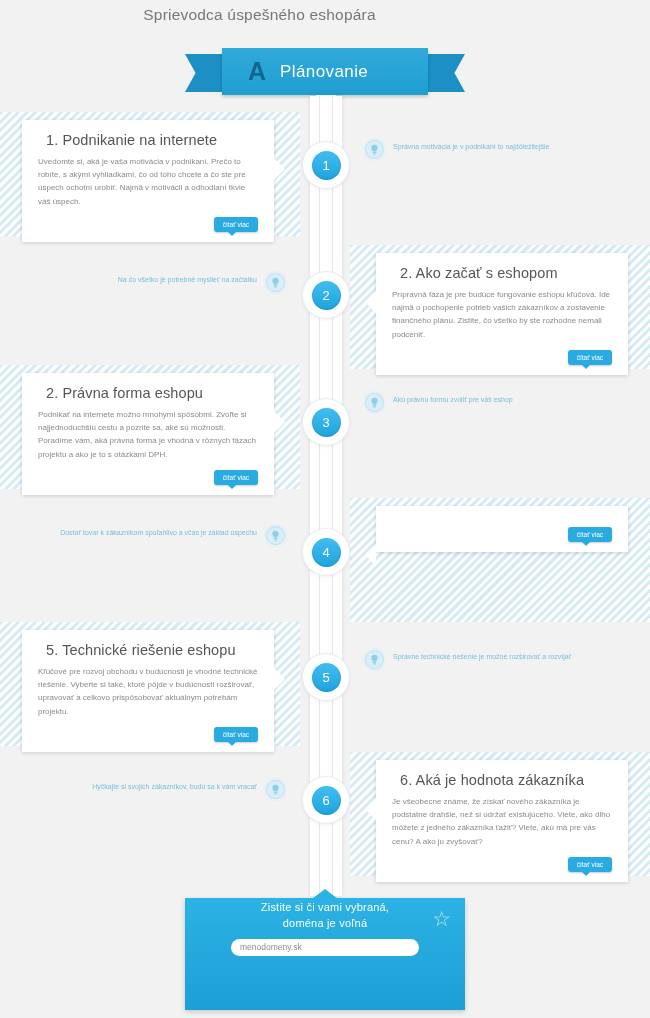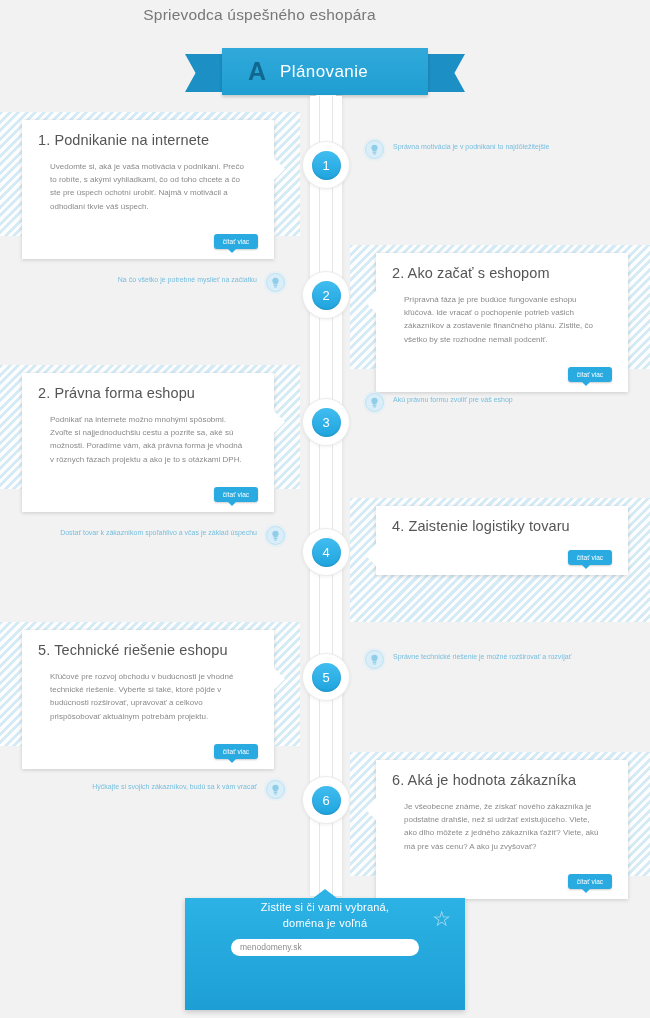--- a/index.html
+++ b/index.html
@@ -64,24 +64,24 @@
   }
   .card.left{left:22px;width:252px;}
   .card.right{right:22px;width:252px;}
   .card-arrow{
     position:absolute;top:38px;width:0;height:0;
     border-top:11px solid transparent;border-bottom:11px solid transparent;
   }
   .card.left .card-arrow{right:-11px;border-left:11px solid #fff;}
   .card.right .card-arrow{left:-11px;border-right:11px solid #fff;}
   .card-title{
-    font-size:14.5px;color:#555;margin:0 0 7px 0;font-weight:normal;letter-spacing:.1px;
+    font-size:14.5px;color:#555;margin:0 0 7px 8px;font-weight:normal;letter-spacing:.1px;
   }
   .card-body{
-    font-size:8px;line-height:1.65;color:#8a8a8a;margin:12px;
+    font-size:8px;line-height:1.65;color:#8a8a8a;margin:0;
   }
   .readmore{
     display:inline-block;margin-top:9px;float:right;
     background:#29abe2;color:#fff;font-size:6.5px;
     padding:4px 9px;border-radius:3px;position:relative;
     box-shadow:0 1px 2px rgba(0,0,0,.2);
   }
   .readmore:after{
     content:"";position:absolute;left:14px;bottom:-4px;width:0;height:0;
     border-left:4px solid transparent;border-right:4px solid transparent;
@@ -193,21 +193,21 @@
             </svg>
           </span>
           <span class="note-text">Správna motivácia je v podnikaní to najdôležitejšie</span>
         </div>
       </div>
       <div class="row" style="top: 245px; height: 124px;">
         <div class="stripes right"></div>
         <div class="card right">
           <div class="card-arrow"></div>
           <h3 class="card-title">2. Ako začať s eshopom</h3>
-          <p class="card-body">Prípravná fáza je pre budúce fungovanie eshopu kľúčová. Ide vracať o pochopenie potrieb vašich zákazníkov a zostavenie finančného plánu. Zistite, čo všetko by ste rozhodne nemali podceniť.</p>
+          <p class="card-body">Prípravná fáza je pre budúce fungovanie eshopu kľúčová. Ide najmä o pochopenie potrieb vašich zákazníkov a zostavenie finančného plánu. Zistite, čo všetko by ste rozhodne nemali podceniť.</p>
           <span class="readmore">čítať viac</span>
           <div class="clear"></div>
         </div>
         <div class="note left">
           <span class="note-text">Na čo všetko je potrebné myslieť na začiatku</span>
           <span class="note-icon">
             <svg width="13" height="13" viewBox="0 0 13 13">
               <path d="M6.5 1.8c-1.8 0-3.2 1.3-3.2 3 0 1.1.6 1.9 1.2 2.5v1.2h4v-1.2c.6-.6 1.2-1.4 1.2-2.5 0-1.7-1.4-3-3.2-3z" fill="#8fcde8"></path>
               <rect x="4.7" y="9.1" width="3.6" height="1" fill="#8fcde8"></rect>
               <rect x="5.2" y="10.5" width="2.6" height="1" fill="#8fcde8"></rect>
@@ -232,21 +232,20 @@
               <rect x="5.2" y="10.5" width="2.6" height="1" fill="#8fcde8"></rect>
             </svg>
           </span>
           <span class="note-text">Akú právnu formu zvoliť pre váš eshop</span>
         </div>
       </div>
       <div class="row" style="top: 498px; height: 124px;">
         <div class="stripes right"></div>
         <div class="card right">
           <div class="card-arrow"></div>
-          <h3 class="card-title">4. Zaistenie logistiky tovaru</h3>
           <span class="readmore">čítať viac</span>
           <div class="clear"></div>
         </div>
         <div class="note left">
           <span class="note-text">Dostať tovar k zákazníkom spoľahlivo a včas je základ úspechu</span>
           <span class="note-icon">
             <svg width="13" height="13" viewBox="0 0 13 13">
               <path d="M6.5 1.8c-1.8 0-3.2 1.3-3.2 3 0 1.1.6 1.9 1.2 2.5v1.2h4v-1.2c.6-.6 1.2-1.4 1.2-2.5 0-1.7-1.4-3-3.2-3z" fill="#8fcde8"></path>
               <rect x="4.7" y="9.1" width="3.6" height="1" fill="#8fcde8"></rect>
               <rect x="5.2" y="10.5" width="2.6" height="1" fill="#8fcde8"></rect>

